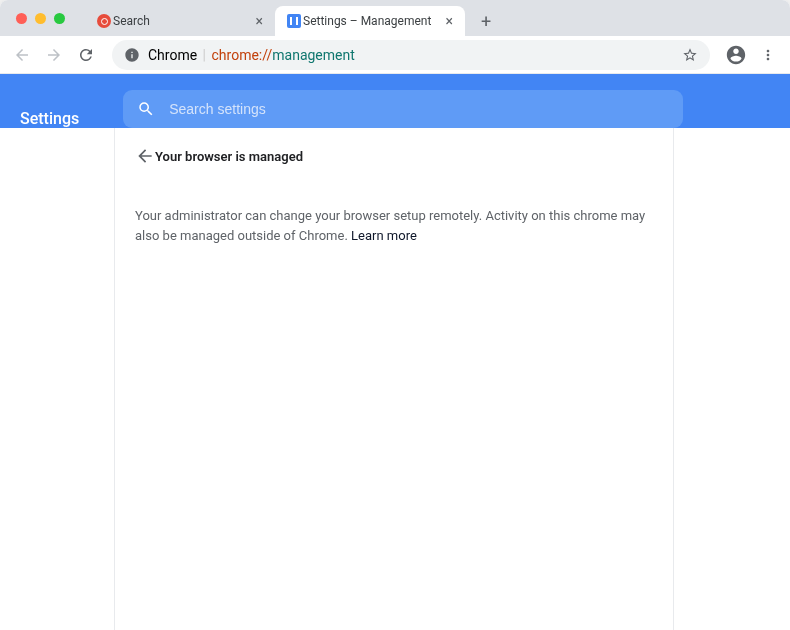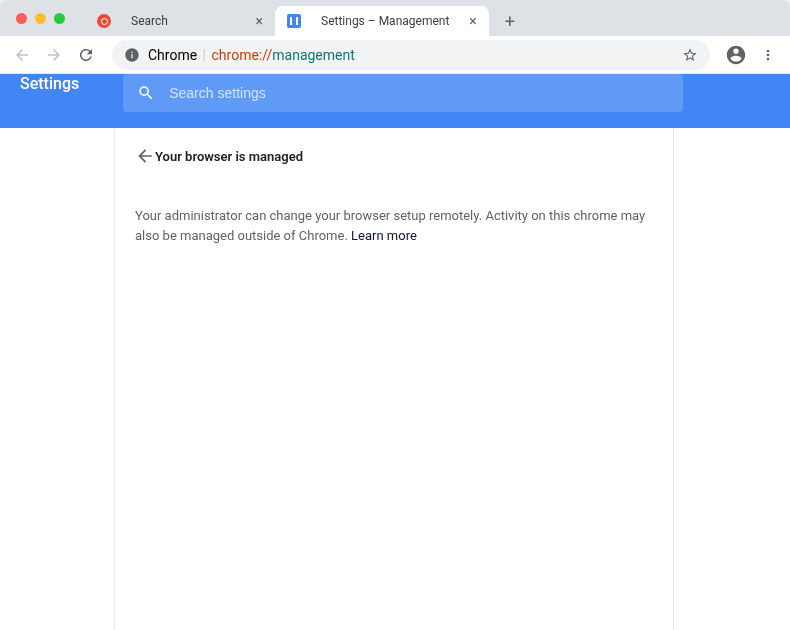--- a/index.html
+++ b/index.html
@@ -71,21 +71,21 @@
     .dot-green { background: #28c940; }
     .tabs {
       display: flex;
       margin-left: 12px;
       height: 100%;
       align-items: flex-end;
     }
     .tab {
       display: flex;
       align-items: center;
-      gap: 20px;
+      gap: 2px;
       padding: 0 12px;
       height: 30px;
       font-size: 12px;
       color: #3c4043;
       min-width: 190px;
       position: relative;
     }
     .tab.active {
       background: #fff;
       border-radius: 8px 8px 0 0;
@@ -200,34 +200,34 @@
       height: 28px;
       display: flex;
       align-items: center;
       justify-content: center;
       color: #5f6368;
     }
     .settings-header {
       background: #4285f4;
       height: 54px;
       display: flex;
-      align-items: flex-start;
+      align-items: flex-end;
       padding: 0 20px;
       gap: 44px;
     }
     .settings-title {
       color: #fff;
       font-size: 16px;
       font-weight: 500;
     }
     .search-box {
       flex: 1;
       max-width: 560px;
       background: #5f9bf6;
-      border-radius: 4px;
+      border-radius: 9px;
       height: 38px;
       display: flex;
       align-items: center;
       padding: 0 14px;
       gap: 14px;
     }
     .search-icon {
       color: #fff;
     }
     .search-input {

